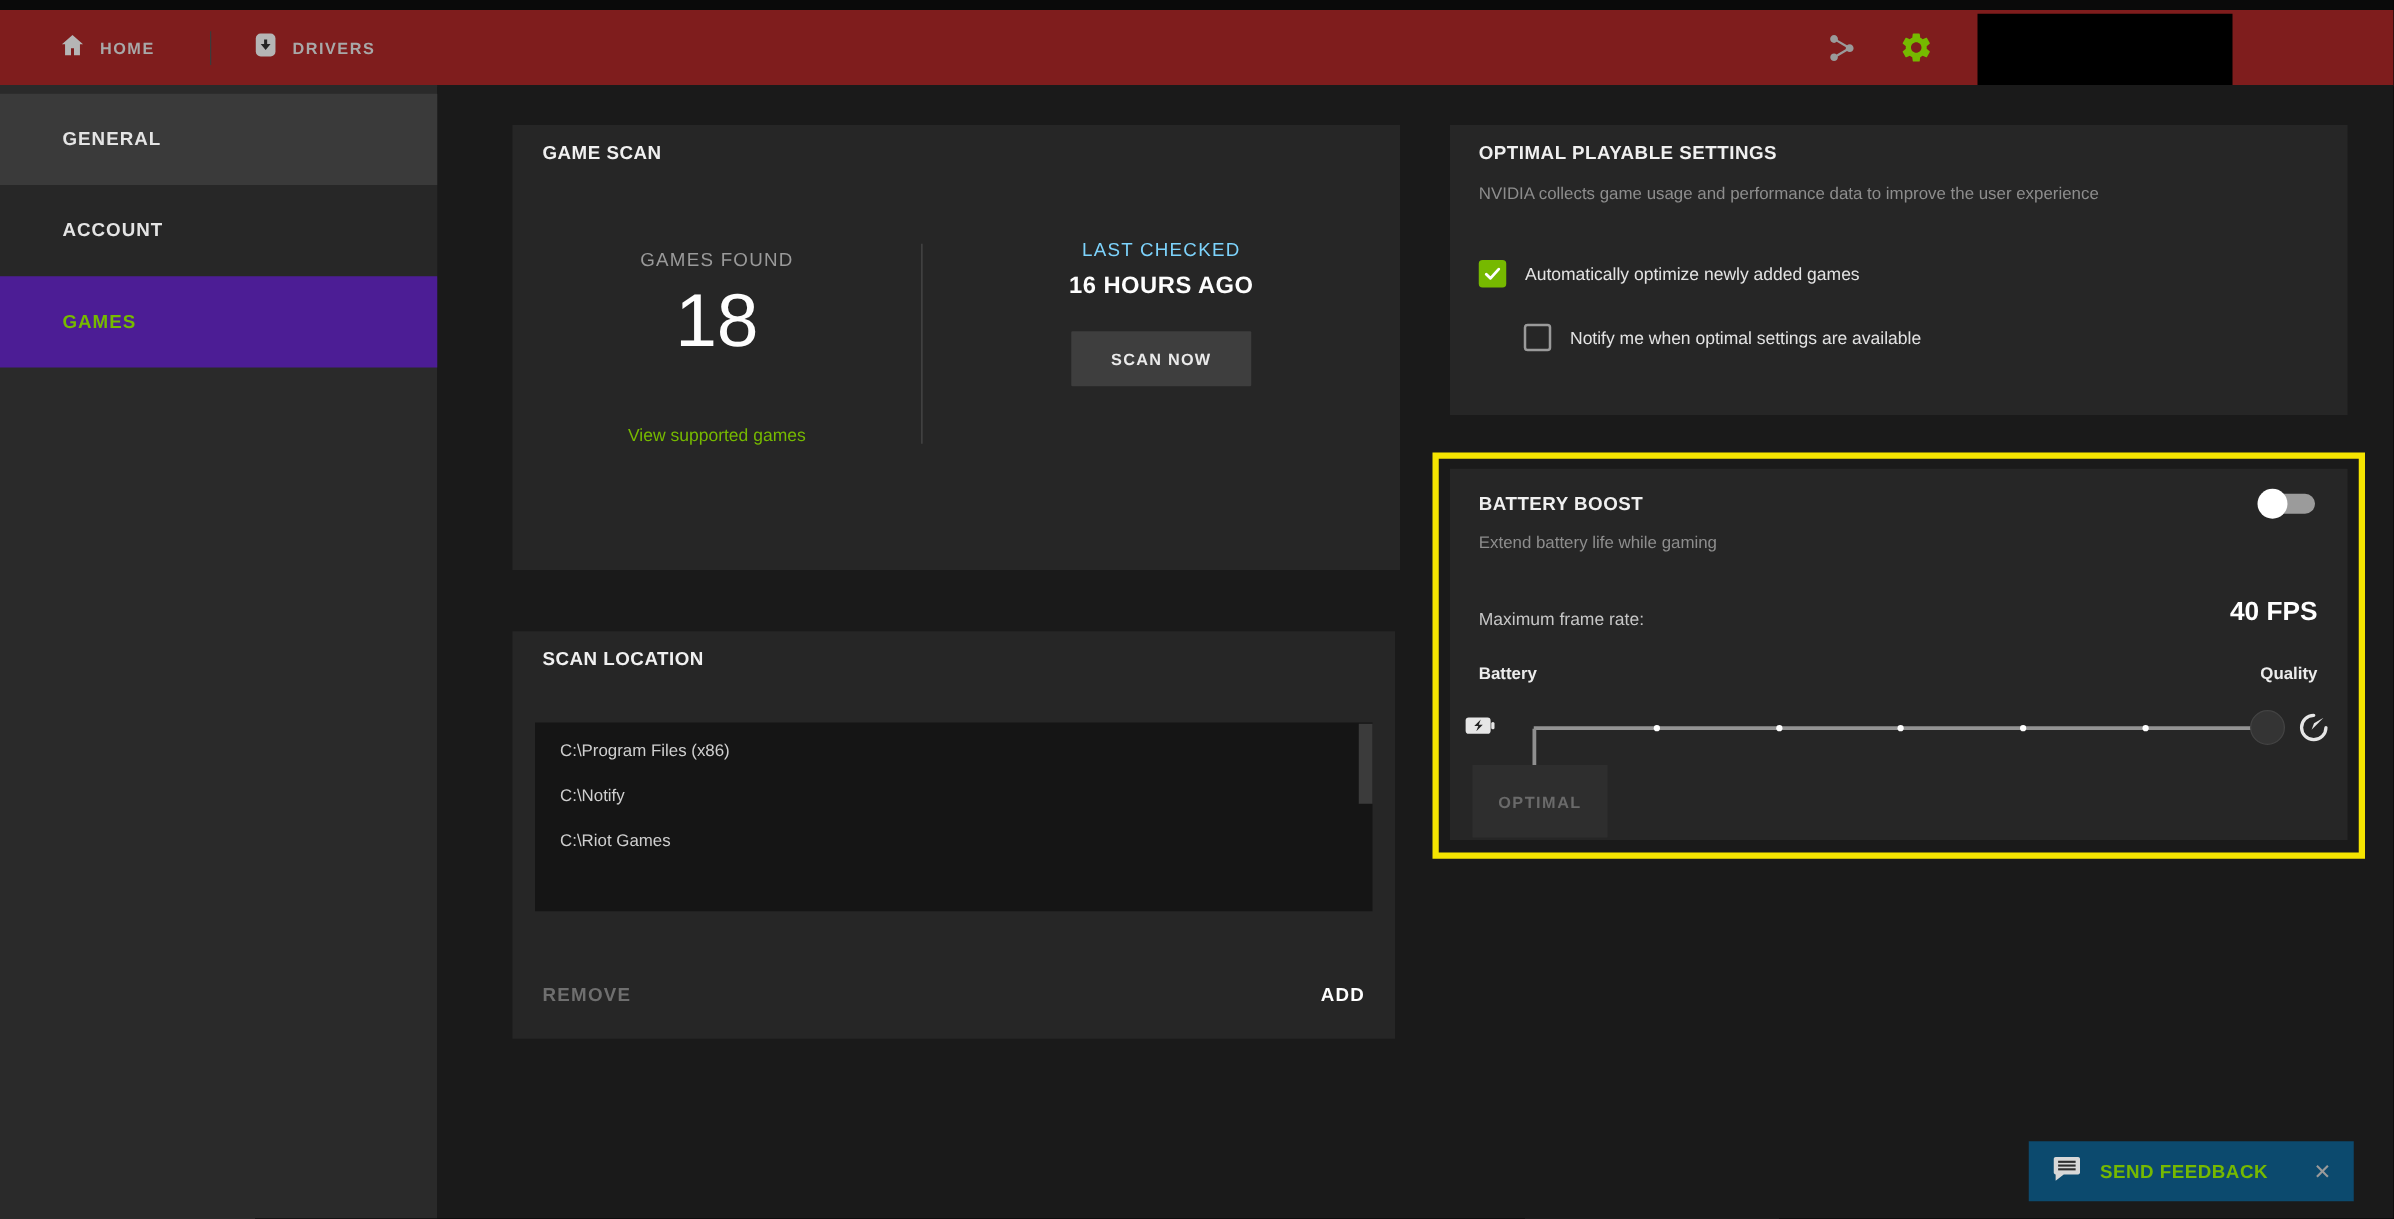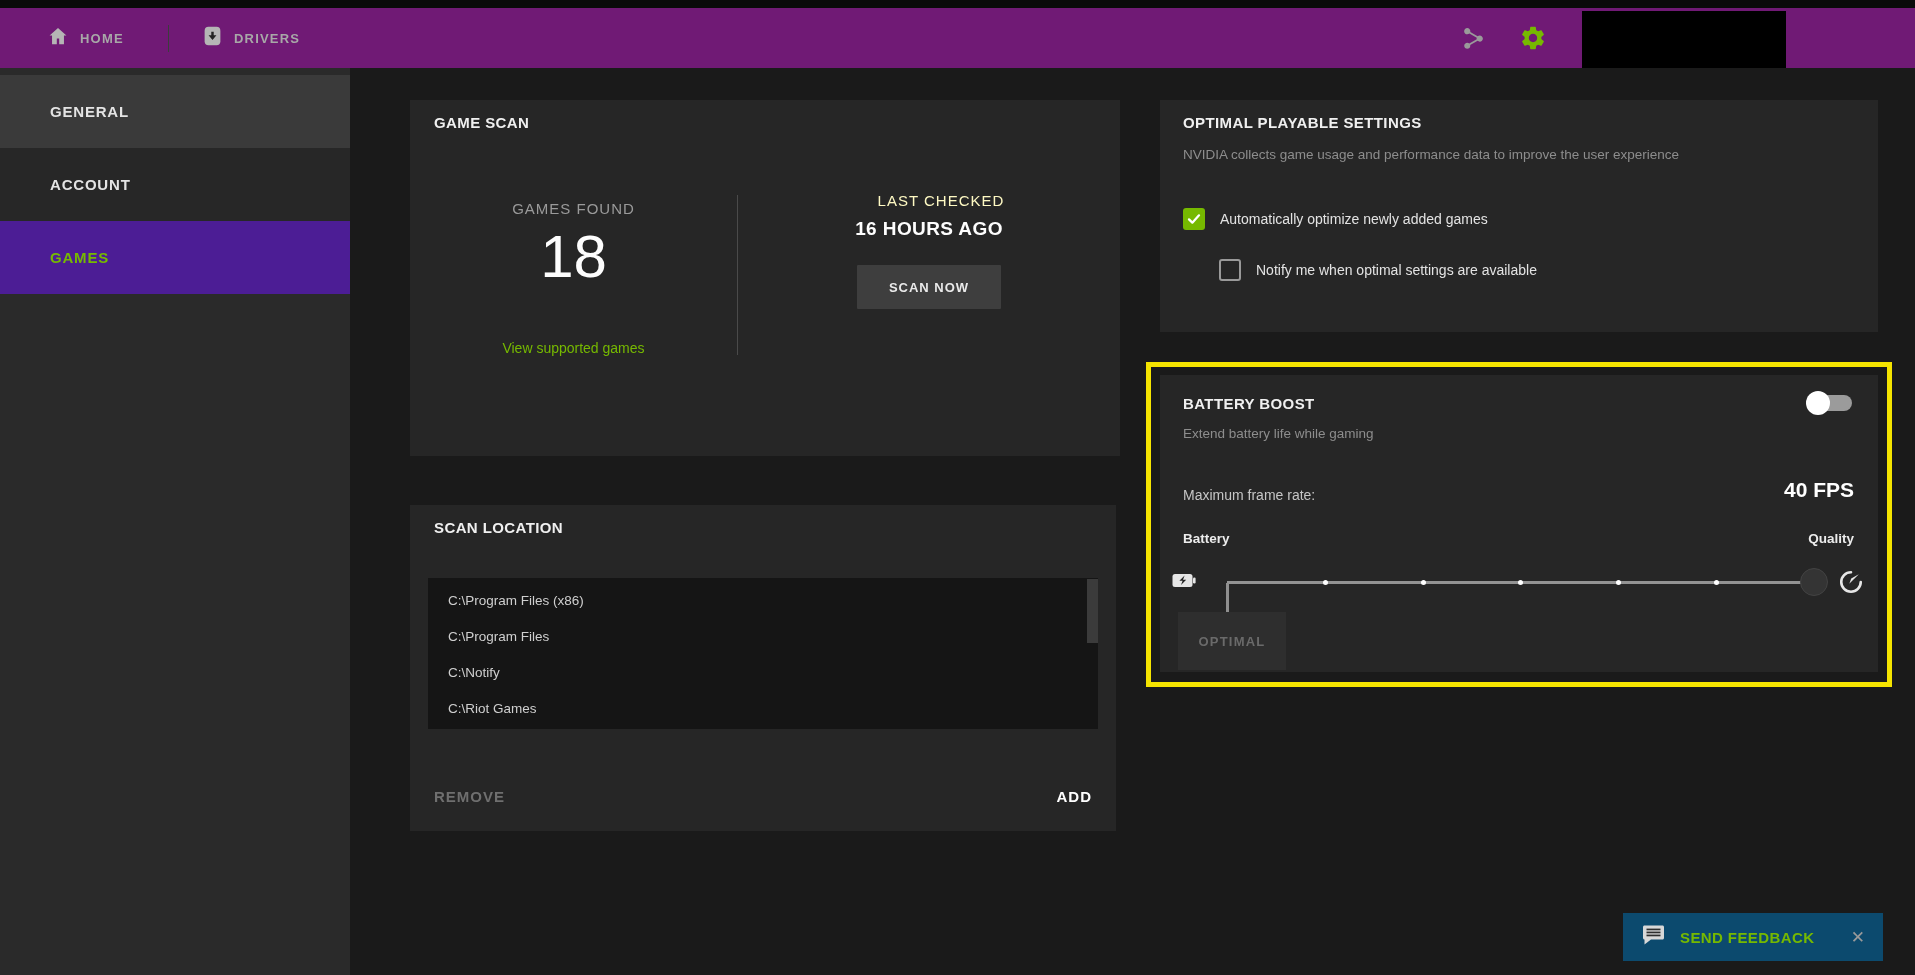--- a/index.html
+++ b/index.html
@@ -4,21 +4,21 @@
 <style>
   html,body{margin:0;padding:0;background:#000;}
   .screen{position:relative;width:1915px;height:975px;overflow:hidden;background:#0a0a0a;
           font-family:"Liberation Sans", sans-serif;-webkit-font-smoothing:antialiased;}
   .tex{background-image:
         radial-gradient(circle at 2.5px 2.5px, rgba(0,0,0,.45) 1.1px, rgba(0,0,0,0) 1.7px),
         radial-gradient(circle at 2.5px 2.5px, rgba(0,0,0,.45) 1.1px, rgba(0,0,0,0) 1.7px);
        background-position:0 0,4px 4px;background-size:8px 8px;}
 
   
-  .topbar{position:absolute;left:0;top:8px;width:1915px;height:60px;background:#701a75;border-bottom:1px solid #121212;}
+  .topbar{position:absolute;left:0;top:8px;width:1915px;height:60px;background:#7f1d1d;border-bottom:1px solid #121212;}
   .nav-tab{position:absolute;top:0;height:60px;display:flex;align-items:center;gap:11px;cursor:pointer;}
   .nav-tab .lbl{font-size:13px;font-weight:bold;letter-spacing:1.2px;color:#a8a8a8;}
   .tab-sep{position:absolute;left:168px;top:17px;width:1px;height:27px;background:#3c3c3c;}
   .icon-btn{position:absolute;top:14px;width:32px;height:32px;display:flex;align-items:center;justify-content:center;cursor:pointer;}
   .redacted{position:absolute;left:1582px;top:3px;width:204px;height:62px;background:#000;}
 
   
   .sidebar{position:absolute;left:0;top:68px;width:350px;height:907px;background:#2a2a2a;}
   .side-item{position:absolute;left:0;width:350px;height:73px;display:flex;align-items:center;
              padding-left:50px;box-sizing:border-box;font-size:15px;font-weight:bold;letter-spacing:.8px;
@@ -33,21 +33,21 @@
   .panel-title{position:absolute;font-size:15px;font-weight:bold;letter-spacing:.4px;color:#f0f0f0;}
 
   
   .p-gamescan{left:410px;top:100px;width:710px;height:356px;}
   .gs-col-left{position:absolute;left:0;top:0;width:327px;height:100%;text-align:center;}
   .gs-col-right{position:absolute;left:328px;top:0;width:382px;height:100%;text-align:center;}
   .gs-divider{position:absolute;left:327px;top:95px;width:1px;height:160px;background:#4a4a4a;}
   .gs-found-label{position:absolute;left:0;width:100%;top:100px;font-size:15px;letter-spacing:1px;color:#9a9a9a;}
   .gs-found-value{position:absolute;left:0;width:100%;top:122px;font-size:60px;font-weight:300;color:#fdfdfd;}
   .gs-link{position:absolute;left:0;width:100%;top:240px;font-size:14px;color:#76b900;cursor:pointer;}
-  .gs-last-label{position:absolute;left:12px;width:100%;top:92px;font-size:15px;letter-spacing:1px;color:#fef9c3;}
+  .gs-last-label{position:absolute;left:0;width:100%;top:92px;font-size:15px;letter-spacing:1px;color:#7dd3fc;}
   .gs-last-value{position:absolute;left:0;width:100%;top:118px;font-size:19px;font-weight:bold;letter-spacing:.4px;color:#fdfdfd;}
   .btn-scan{position:absolute;left:119px;top:165px;width:144px;height:44px;background:#3e3e3e;border:none;border-radius:1px;
             color:#eaeaea;font-family:inherit;font-size:13px;font-weight:bold;letter-spacing:1px;cursor:pointer;}
 
   
   .p-scanloc{left:410px;top:505px;width:706px;height:326px;}
   .loc-list{position:absolute;left:18px;top:73px;width:670px;height:151px;background:#151515;}
   .loc-item{height:36px;display:flex;align-items:center;padding-left:20px;font-size:13.5px;color:#cfcfcf;cursor:pointer;}
   .loc-list-inner{padding-top:4px;}
   .loc-scrollbar{position:absolute;right:0;top:0;width:11px;height:100%;}
@@ -160,21 +160,20 @@
       <div class="gs-last-value">16 HOURS AGO</div>
       <button class="btn-scan">SCAN NOW</button>
     </div>
   </section>
 
   <section class="panel p-scanloc tex">
     <div class="panel-title" style="left:24px;top:14px;">SCAN LOCATION</div>
     <div class="loc-list">
       <div class="loc-list-inner">
         <div class="loc-item">C:\Program Files (x86)</div>
-        <div class="loc-item">C:\Program Files</div>
         <div class="loc-item">C:\Notify</div>
         <div class="loc-item">C:\Riot Games</div>
       </div>
       <div class="loc-scrollbar">
         <div class="loc-thumb"></div>
       </div>
     </div>
     <div class="loc-remove">REMOVE</div>
     <div class="loc-add">ADD</div>
   </section>

